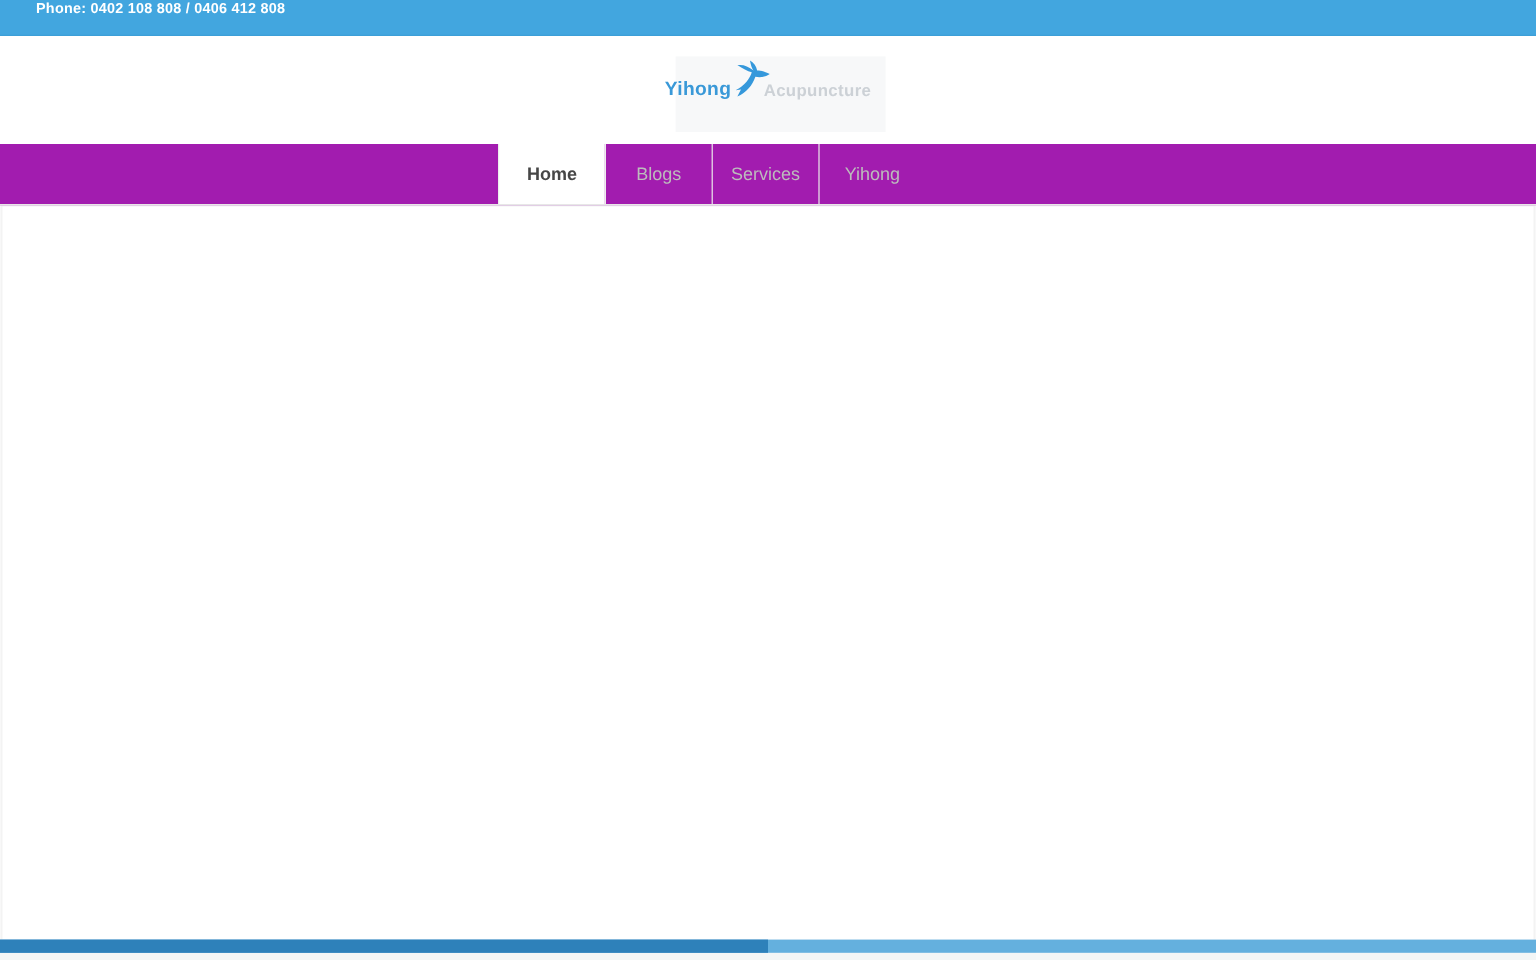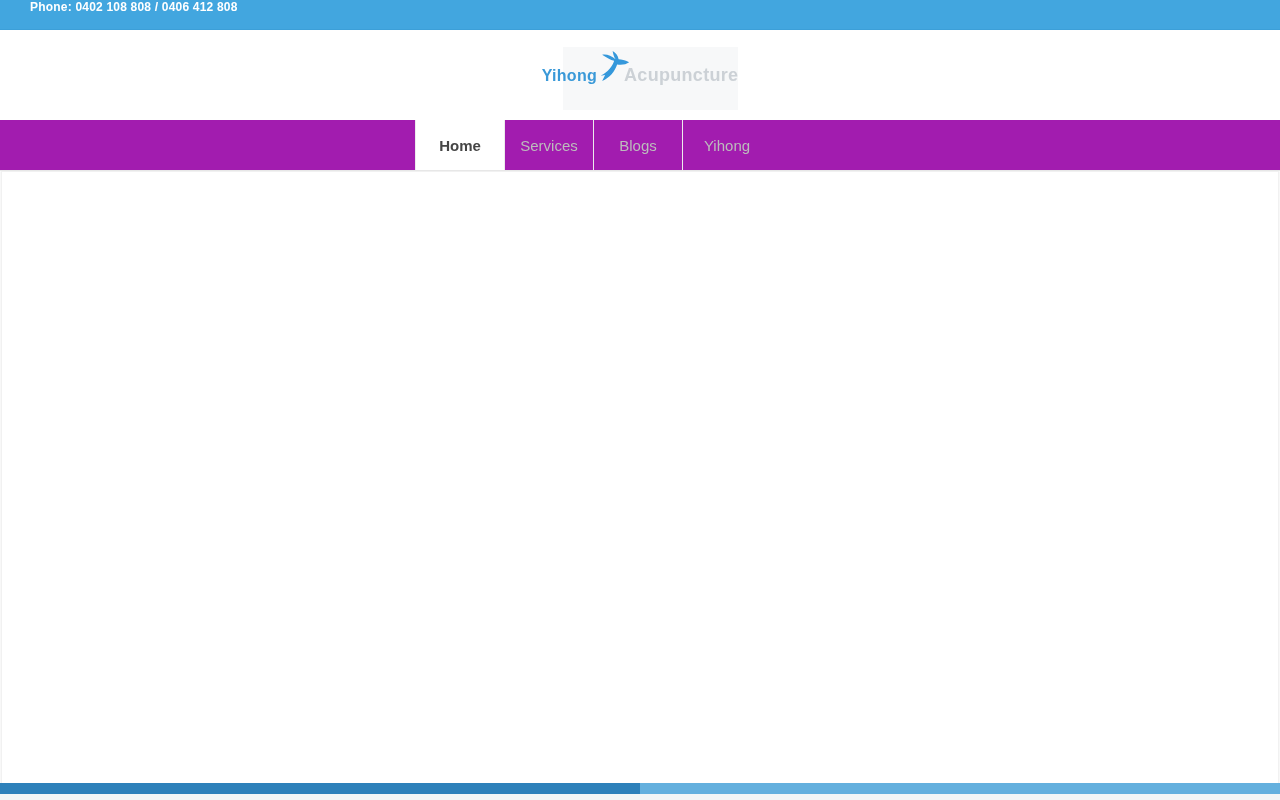--- a/index.html
+++ b/index.html
@@ -55,21 +55,21 @@
     color: #3a99d8;
     letter-spacing: 0.3px;
   }
   .bird {
     width: 36px; height: 34px;
     margin: -16px -7px 0 -2px;
     position: relative;
     z-index: 2;
   }
   .logo-secondary {
-    font-size: 18px;
+    font-size: 14px;
     font-weight: bold;
     color: #ccd1d6;
     letter-spacing: 0.3px;
   }
 
   
   .nav {
     height: 51px; flex: 0 0 51px;
     background: #a21caf;
     border-bottom: 1px solid #e7e7e7;
@@ -154,24 +154,24 @@
       <span class="logo-secondary">Acupuncture</span>
     </a>
   </header>
 
   <nav class="nav">
     <ul>
       <li class="active">
         <span>Home</span>
       </li>
       <li>
-        <span>Services</span>
+        <span>Blogs</span>
       </li>
       <li>
-        <span>Blogs</span>
+        <span>Services</span>
       </li>
       <li>
         <span>Yihong</span>
       </li>
     </ul>
   </nav>
 
   <main class="main"></main>
 
   <div class="loadbar">

